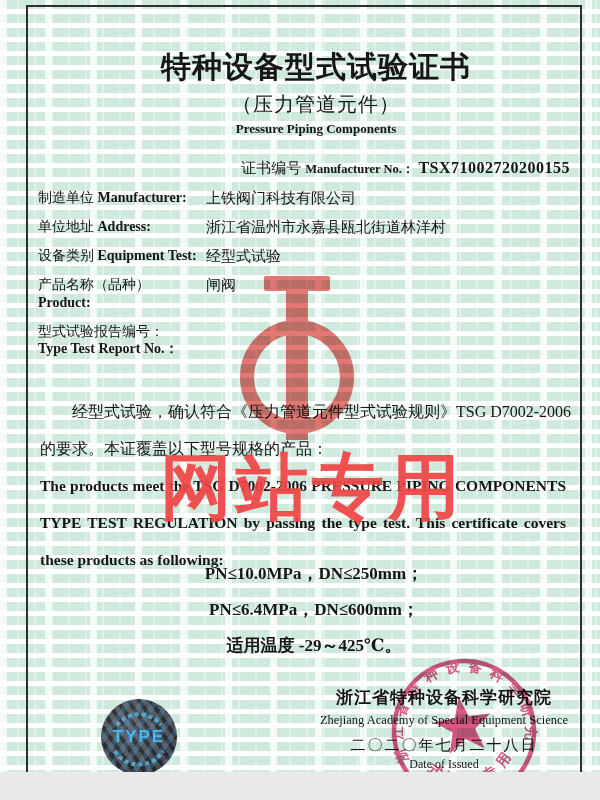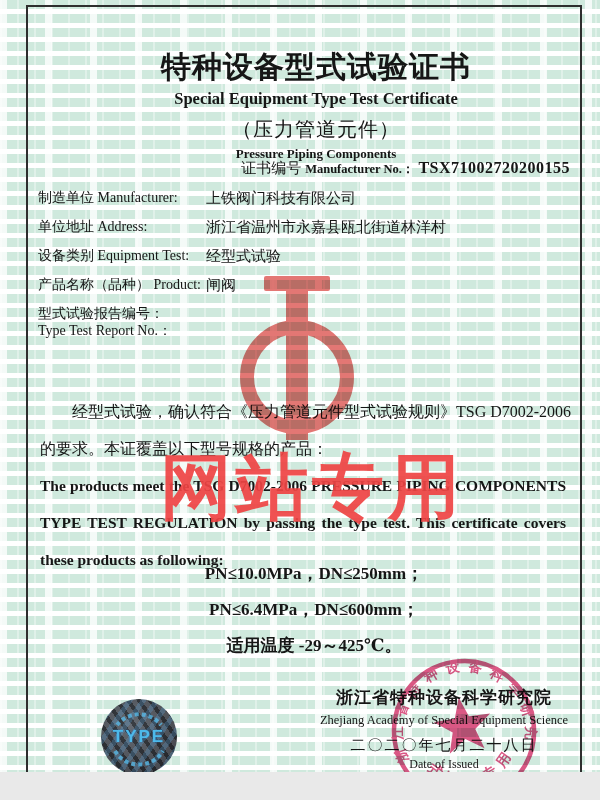--- a/index.html
+++ b/index.html
@@ -20,21 +20,21 @@
   .paren-zh{font-size:20px;margin-top:7px;letter-spacing:1px;}
   .paren-en{font-size:13px;font-weight:bold;margin-top:3px;}
   .certline{position:absolute;top:159px;right:30px;white-space:nowrap;}
   .certline .zh{font-size:15px;}
   .certline .en{font-size:12.5px;font-weight:bold;}
   .certline .no{font-size:16px;font-weight:bold;letter-spacing:.5px;}
   
   .fields{position:absolute;top:189px;left:38px;right:28px;display:flex;flex-direction:column;gap:11px;}
   .frow{display:flex;align-items:flex-start;line-height:18px;}
   .flabel{width:168px;flex:none;font-size:14px;}
-  .flabel .en{font-weight:normal;margin-top:16px;}
+  .flabel .en{font-weight:bold;margin-top:16px;}
   .fvalue{flex:1;font-size:15px;}
   .fvalue.b{font-weight:bold;font-size:15.5px;padding-left:36px;}
   .frow.two .flabel{line-height:17px;}
   .frow.two{align-items:center;}
   
   .bodytext{position:absolute;top:393px;left:40px;right:34px;}
   .zhline{font-size:16px;line-height:37px;white-space:nowrap;}
   .zhline.ind{text-indent:2em;}
   .enpara{font-size:15.5px;font-weight:bold;line-height:37px;text-align:justify;}
   
@@ -70,21 +70,20 @@
 </style>
 </head>
 <body>
 
 <div class="page">
   <div class="bg"></div>
   <div class="frame"></div>
 
   <div class="header">
     <div class="title-zh">特种设备型式试验证书</div>
-    <div class="title-en">Special Equipment Type Test Certificate</div>
     <div class="paren-zh">（压力管道元件）</div>
     <div class="paren-en">Pressure Piping Components</div>
   </div>
 
   <div class="certline">
     <span class="zh">证书编号</span>
     <span class="en">Manufacturer No.：</span>
     <span class="no">TSX71002720200155</span>
   </div>
 

